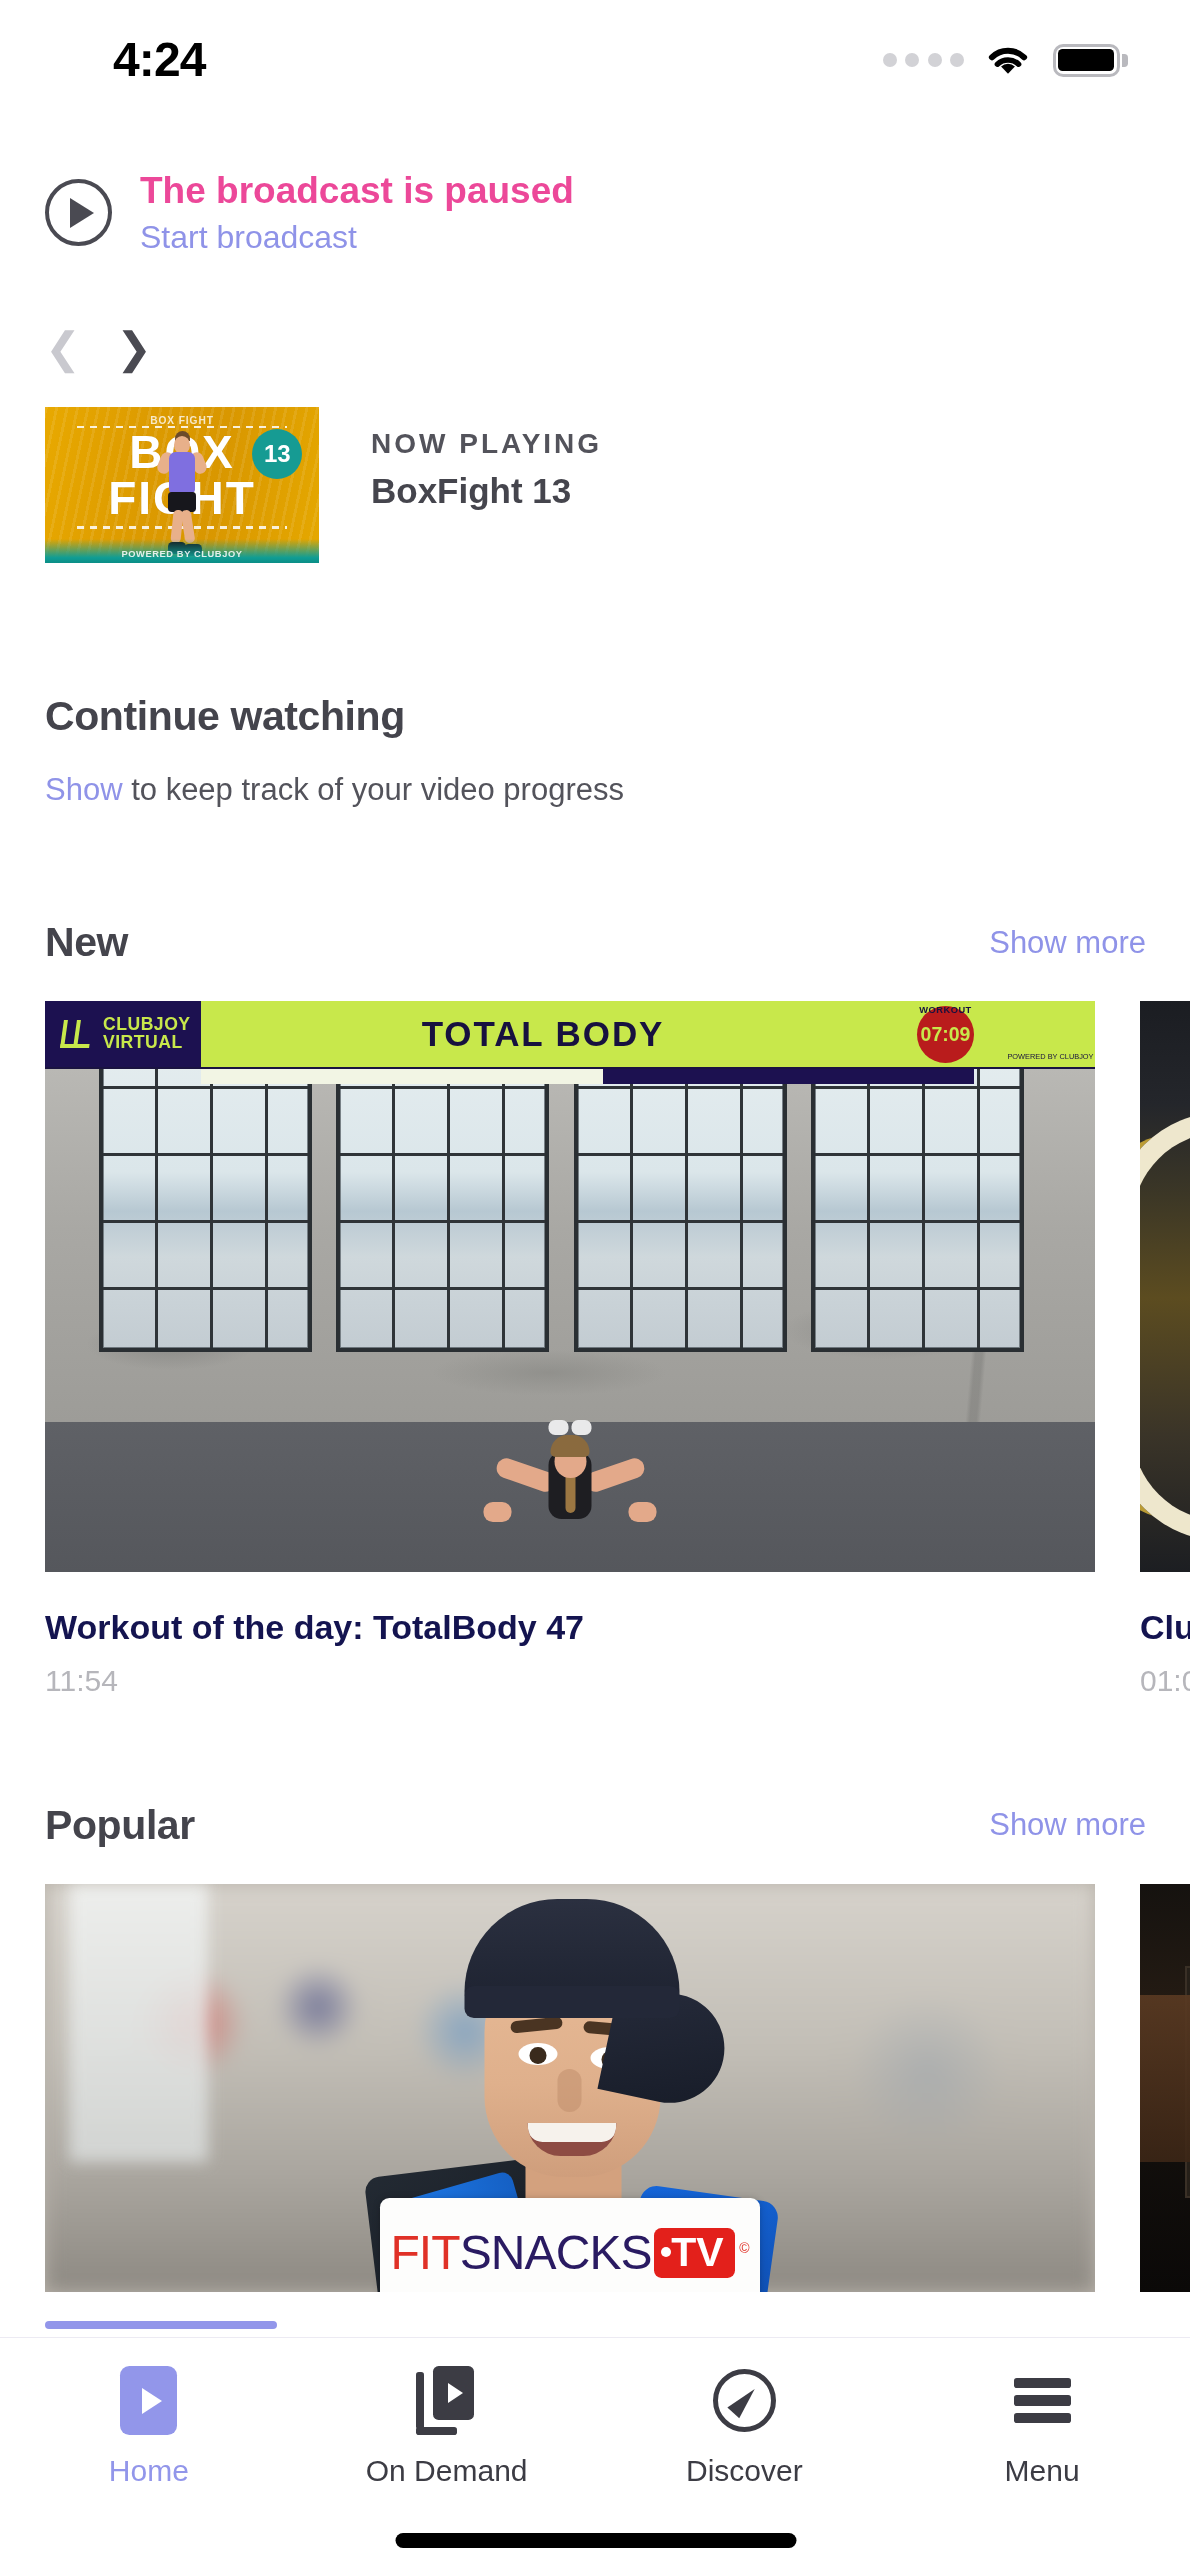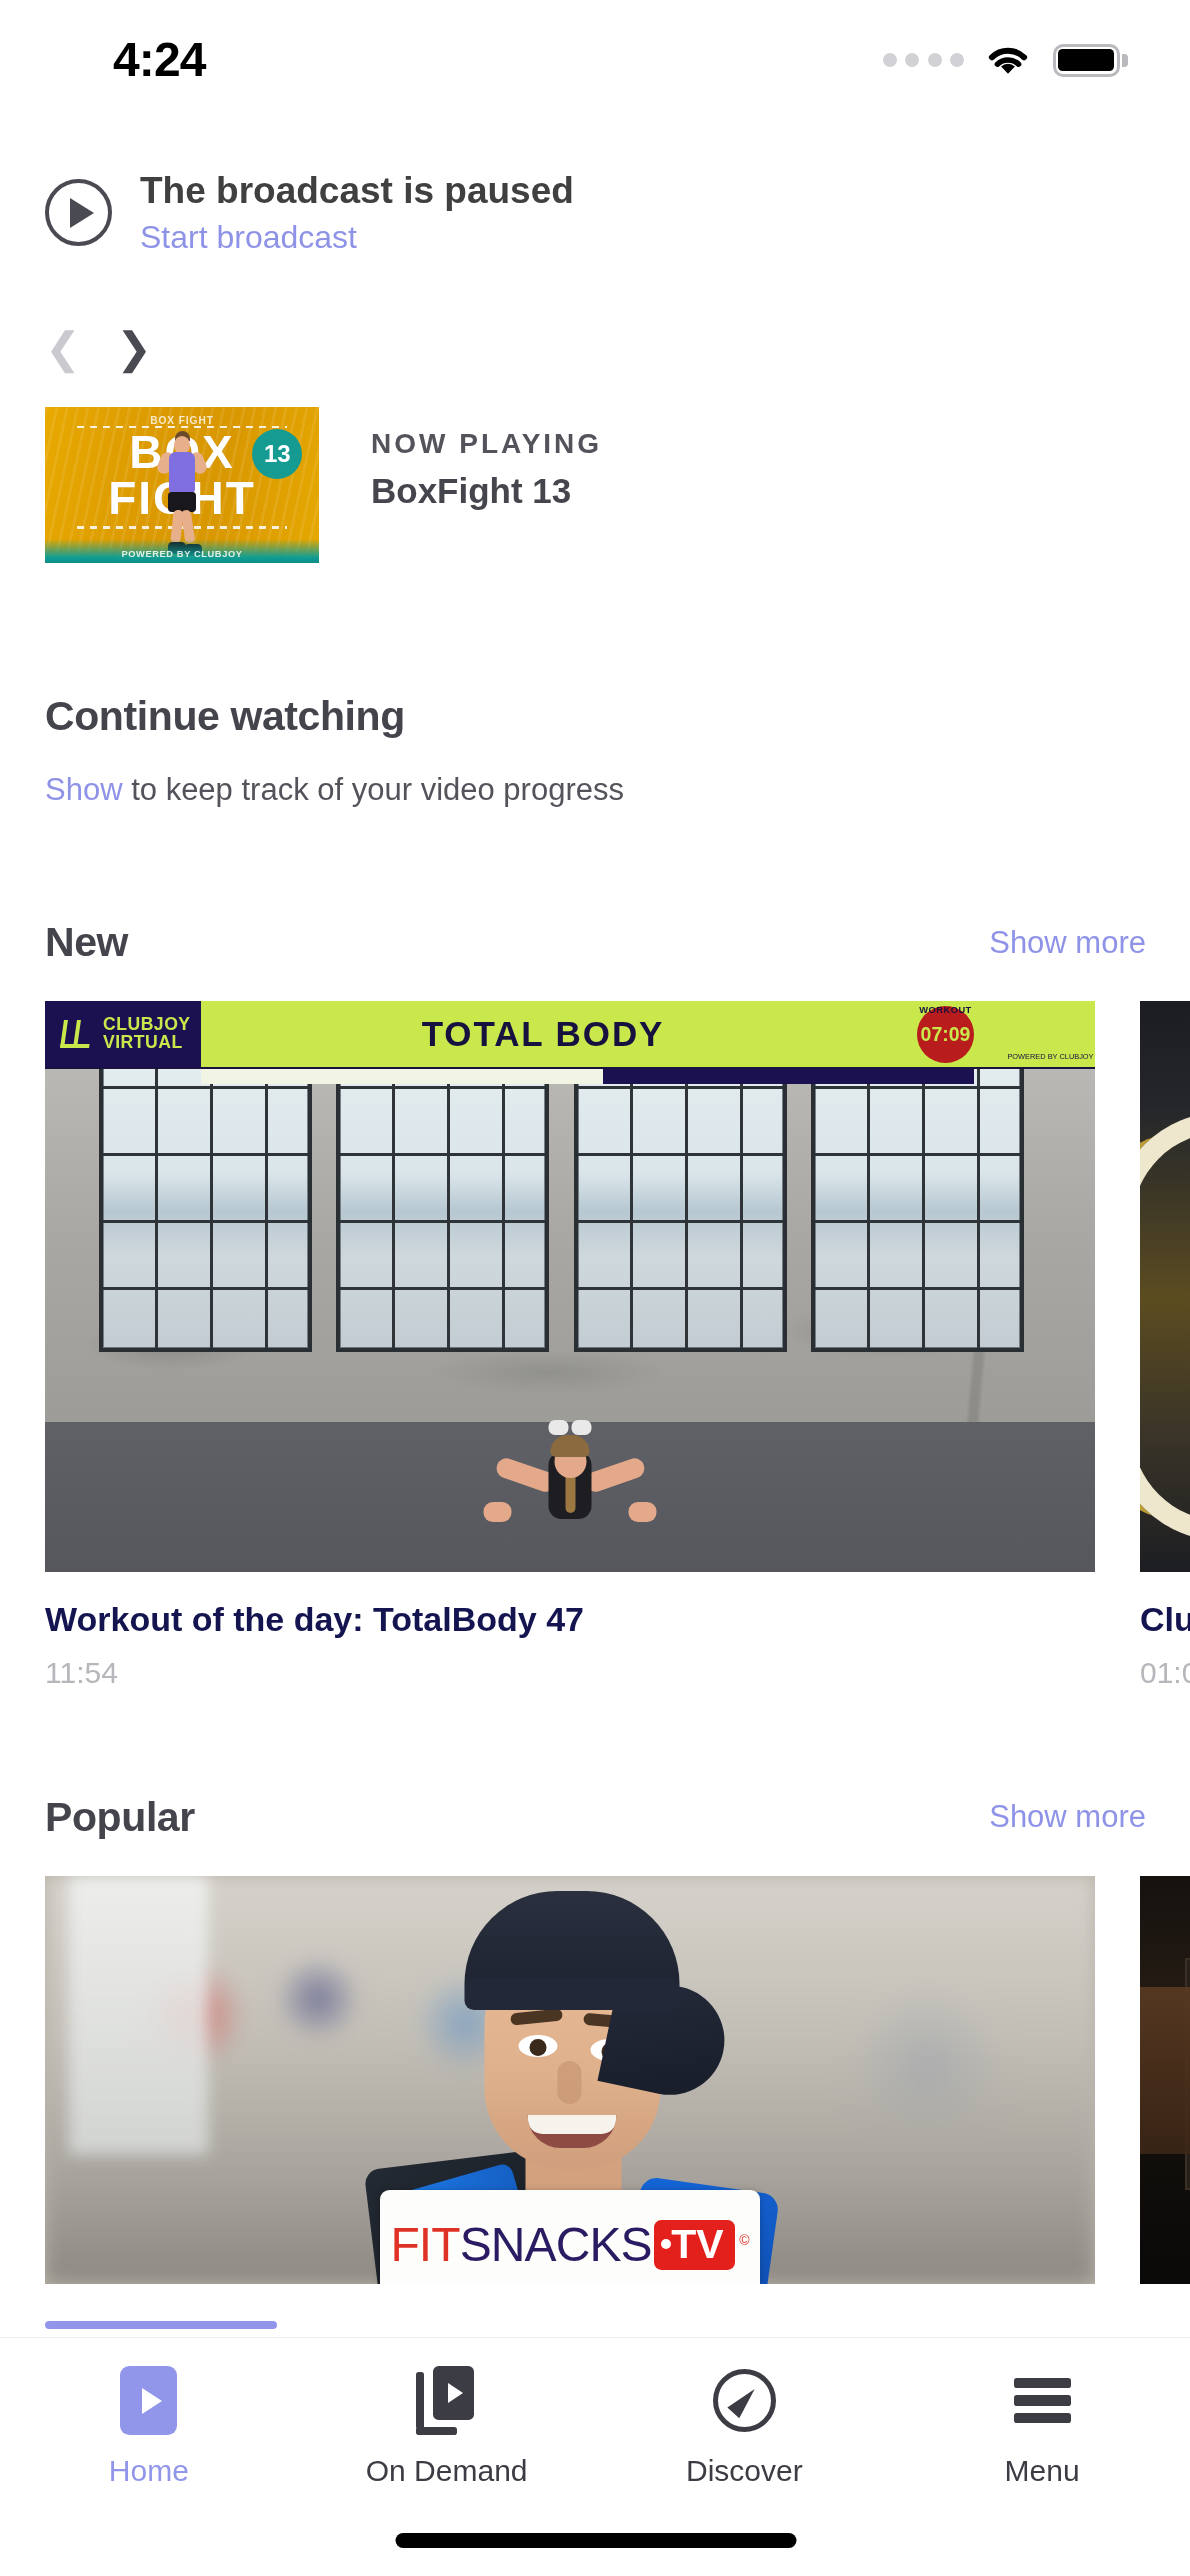--- a/index.html
+++ b/index.html
@@ -44,21 +44,21 @@
   .play-circle{
     width:67px;height:67px;border-radius:50%;
     border:4.6px solid #4a4a52;
     display:flex;align-items:center;justify-content:center;flex:none;
   }
   .play-circle .tri{
     width:0;height:0;border-left:24px solid #4a4a52;
     border-top:15px solid transparent;border-bottom:15px solid transparent;
     margin-left:7.4px;
   }
-  .bc-title{ font-size:37px; font-weight:700; color:#404040; line-height:1.15; }
+  .bc-title{ font-size:37px; font-weight:700; color:#ec4899; line-height:1.15; }
   .bc-sub{ font-size:32px; color:#8f93e8; margin-top:7.4px; line-height:1.1; }
 
   
   .sect-head{
     display:flex; align-items:center; justify-content:space-between;
     padding:0 45px;
   }
   .sect-title{ font-size:41px; font-weight:700; color:#44444c; letter-spacing:-0.4px; }
   .show-more{ font-size:31px; color:#8f93e8; }
   .chevs{ display:flex; align-items:center; gap:35px; }
@@ -132,21 +132,21 @@
   .np-title{ font-size:35px; font-weight:700; color:#45454d; margin-top:11px; }
 
   
   .vrow{ display:flex; gap:45px; padding-left:45px; overflow:hidden; }
   .vcard{ flex:none; }
   .vcard.main{ width:1050px; }
   .vcard.peek{ width:1050px; }
   .vthumb{ width:100%; position:relative; overflow:hidden; background:#111; }
   .vtitle{
     font-size:34px; font-weight:700; color:#141450;
-    margin-top:28px; white-space:nowrap;
+    margin-top:36px; white-space:nowrap;
   }
   .vdur{ font-size:30px; color:#b6b6bb; margin-top:16.7px; }
 
   
   .tb{ height:571px; background:#9a9a99; }
   .tb-banner{
     position:absolute; top:0; left:0; right:0; height:68px;
     background:#c8e84b; display:flex; align-items:stretch;
     border-bottom:2.8px solid #1a1340;
   }

